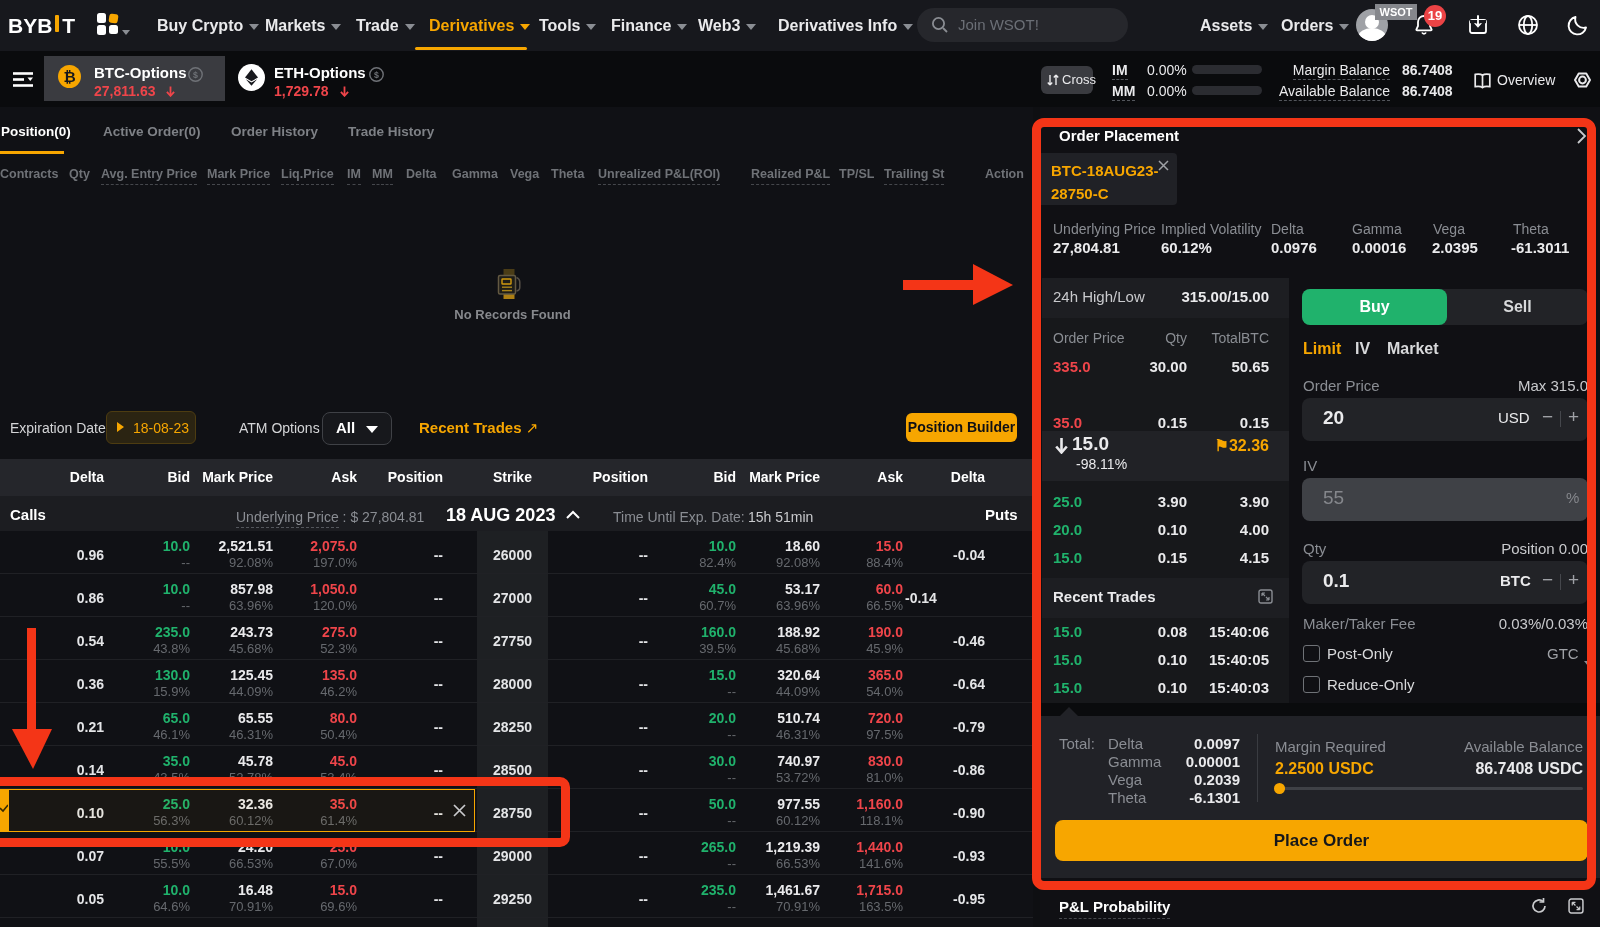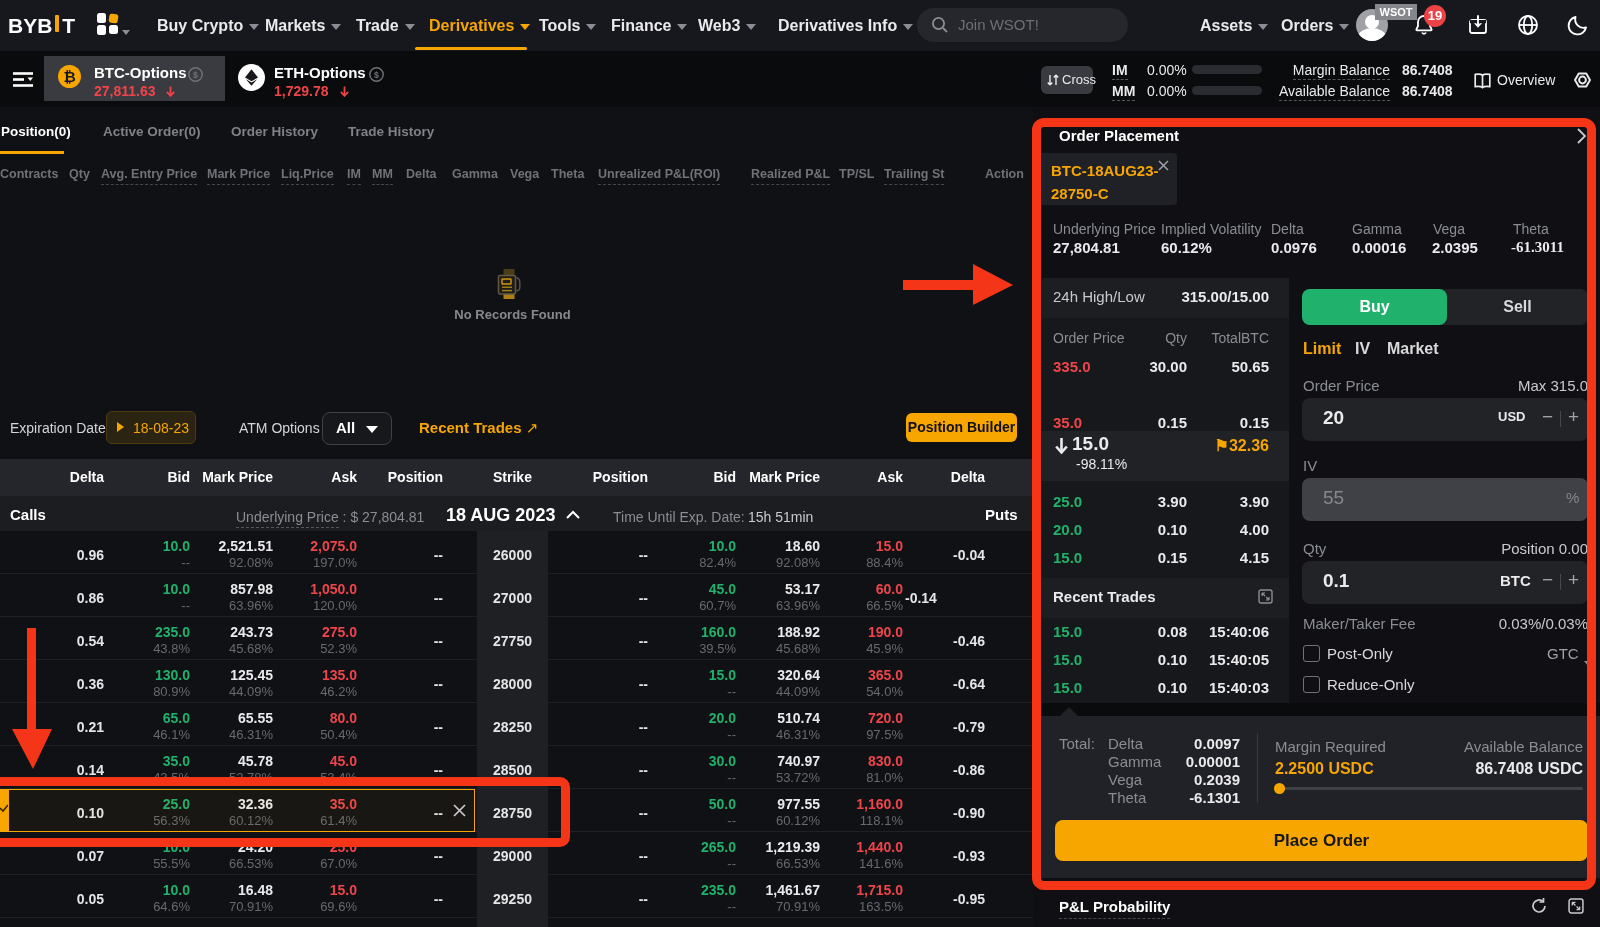--- a/index.html
+++ b/index.html
@@ -330,21 +330,21 @@
         <div class="abs row2l" style="left:813px;top:7px;width:90px;text-align:right;">
           <div class="l1 red">190.0</div>
           <div class="l2">45.9%</div>
         </div>
         <div class="abs" style="left:905px;top:0;width:80px;height:43px;line-height:49px;text-align:right;font-size:14px;font-weight:700;color:#e4e5e7;">-0.46</div>
       </div>
       <div class="abs" style="left:0;top:129px;width:1033px;height:43px;border-bottom:1px solid #202125;">
         <div class="abs" style="left:24px;top:0;width:80px;height:43px;line-height:49px;text-align:right;font-size:14px;font-weight:700;color:#e4e5e7;">0.36</div>
         <div class="abs row2l" style="left:110px;top:7px;width:80px;text-align:right;">
           <div class="l1 grn">130.0</div>
-          <div class="l2">80.9%</div>
+          <div class="l2">15.9%</div>
         </div>
         <div class="abs row2l" style="left:183px;top:7px;width:90px;text-align:right;">
           <div class="l1 w">125.45</div>
           <div class="l2">44.09%</div>
         </div>
         <div class="abs row2l" style="left:267px;top:7px;width:90px;text-align:right;">
           <div class="l1 red">135.0</div>
           <div class="l2">46.2%</div>
         </div>
         <div class="abs" style="left:363px;top:0;width:80px;height:43px;line-height:49px;text-align:right;font-size:14px;font-weight:700;color:#e4e5e7;">--</div>
@@ -551,21 +551,21 @@
   <div class="abs" style="left:121px;top:114px;font-size:14px;color:#8a8d93;">Implied Volatility</div>
   <div class="abs" style="left:231px;top:114px;font-size:14px;color:#8a8d93;">Delta</div>
   <div class="abs" style="left:312px;top:114px;font-size:14px;color:#8a8d93;">Gamma</div>
   <div class="abs" style="left:393px;top:114px;font-size:14px;color:#8a8d93;">Vega</div>
   <div class="abs" style="left:473px;top:114px;font-size:14px;color:#8a8d93;">Theta</div>
   <div class="abs" style="left:13px;top:132px;font-size:15px;font-weight:700;color:#eaeaec;">27,804.81</div>
   <div class="abs" style="left:121px;top:132px;font-size:15px;font-weight:700;color:#eaeaec;">60.12%</div>
   <div class="abs" style="left:231px;top:132px;font-size:15px;font-weight:700;color:#eaeaec;">0.0976</div>
   <div class="abs" style="left:312px;top:132px;font-size:15px;font-weight:700;color:#eaeaec;">0.00016</div>
   <div class="abs" style="left:392px;top:132px;font-size:15px;font-weight:700;color:#eaeaec;">2.0395</div>
-  <div class="abs" style="left:471px;top:132px;font-size:15px;font-weight:700;color:#eaeaec;font-family:Liberation Serif, serif;">-61.3011</div>
+  <div class="abs" style="left:471px;top:132px;font-size:15px;font-weight:700;color:#eaeaec;">-61.3011</div>
 
   
   <div class="abs" style="left:2px;top:171px;width:247px;height:425px;background:#17181b;">
     <div class="abs" style="left:0;top:0;width:247px;height:40px;background:#1d1e22;">
       <span class="abs" style="left:11px;top:10px;font-size:15px;color:#c9cacd;">24h High/Low</span>
       <span class="abs" style="left:107px;top:10px;width:120px;text-align:right;font-size:15px;font-weight:700;color:#eaeaec;">315.00/15.00</span>
     </div>
     <div class="abs" style="left:11px;top:52px;font-size:14px;color:#8a8d93;">Order Price</div>
     <div class="abs" style="left:85px;top:52px;width:60px;text-align:right;font-size:14px;color:#8a8d93;">Qty</div>
     <div class="abs" style="left:157px;top:52px;width:70px;text-align:right;font-size:14px;color:#8a8d93;">TotalBTC</div>
@@ -632,21 +632,21 @@
     <div class="abs" style="left:0;top:0;width:145px;height:36px;background:#20b26c;border-radius:8px;text-align:center;line-height:36px;font-size:16px;font-weight:700;color:#fff;">Buy</div>
     <div class="abs" style="left:145px;top:0;width:141px;height:36px;text-align:center;line-height:36px;font-size:16px;font-weight:700;color:#d8d9db;">Sell</div>
   </div>
   <div class="abs" style="left:263px;top:233px;font-size:16px;font-weight:700;color:#f7a600;">Limit</div>
   <div class="abs" style="left:315px;top:233px;font-size:16px;font-weight:700;color:#d8d9db;">IV</div>
   <div class="abs" style="left:347px;top:233px;font-size:16px;font-weight:700;color:#d8d9db;">Market</div>
   <div class="abs" style="left:263px;top:270px;font-size:15px;color:#8a8d93;">Order Price</div>
   <div class="abs" style="left:428px;top:270px;width:120px;text-align:right;font-size:15px;color:#c9cacd;">Max 315.0</div>
   <div class="abs inputbox" style="left:262px;top:291px;">
     <span class="abs" style="left:21px;top:9px;font-size:19px;font-weight:700;color:#eaeaec;">20</span>
-    <span class="abs" style="left:196px;top:11px;font-size:13px;font-weight:700;color:#eaeaec;">USD</span>
+    <span class="abs" style="left:196px;top:11px;font-size:15px;font-weight:400;color:#eaeaec;">USD</span>
     <span class="stp" style="left:240px;">−</span>
       <span class="sep"></span>
       <span class="stp" style="left:266px;">+</span>
   </div>
   <div class="abs" style="left:263px;top:350px;font-size:15px;color:#8a8d93;">IV</div>
   <div class="abs" style="left:262px;top:371px;width:286px;height:43px;background:#3f4146;border-radius:8px;">
     <span class="abs" style="left:21px;top:9px;font-size:19px;color:#85878c;">55</span>
     <span class="abs" style="left:264px;top:11px;font-size:15px;color:#85878c;">%</span>
   </div>
   <div class="abs" style="left:263px;top:433px;font-size:15px;color:#8a8d93;">Qty</div>

